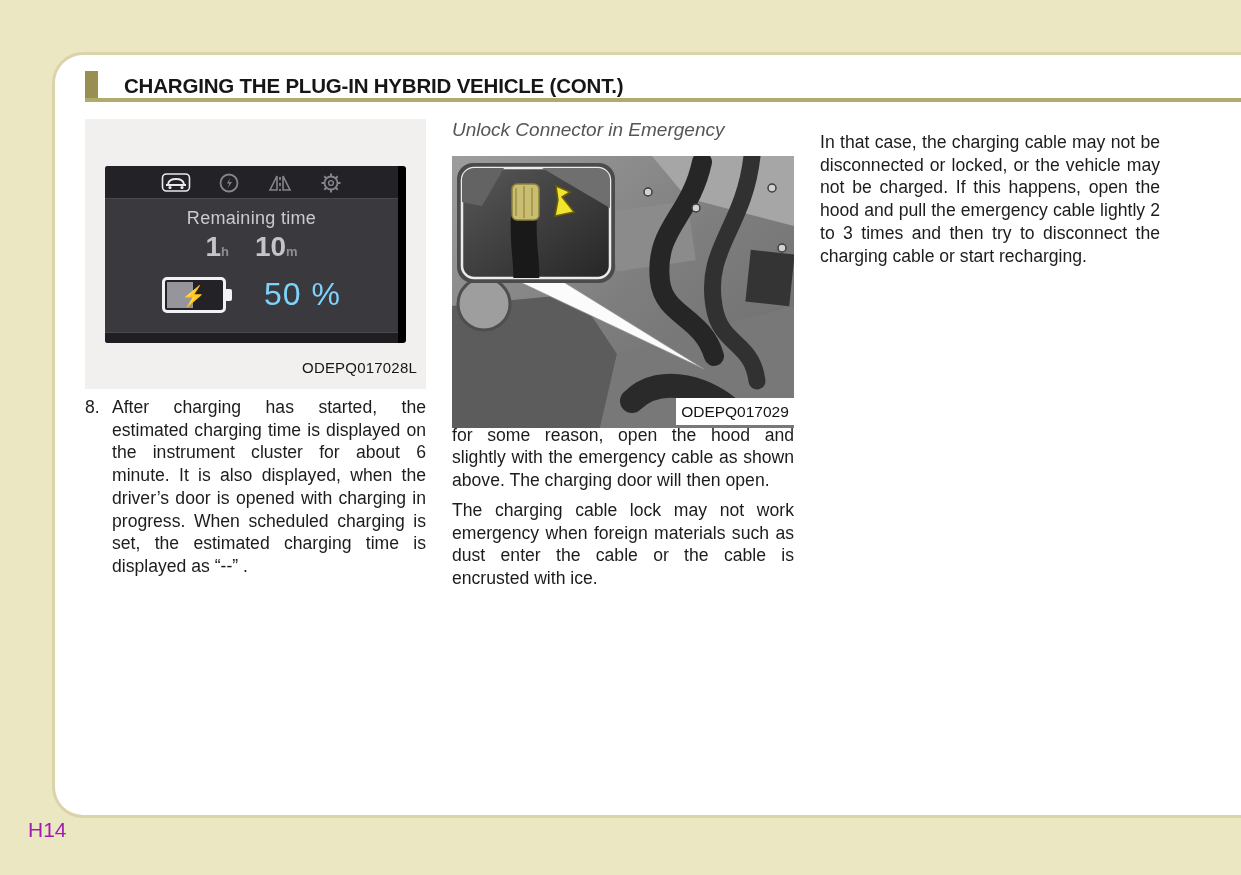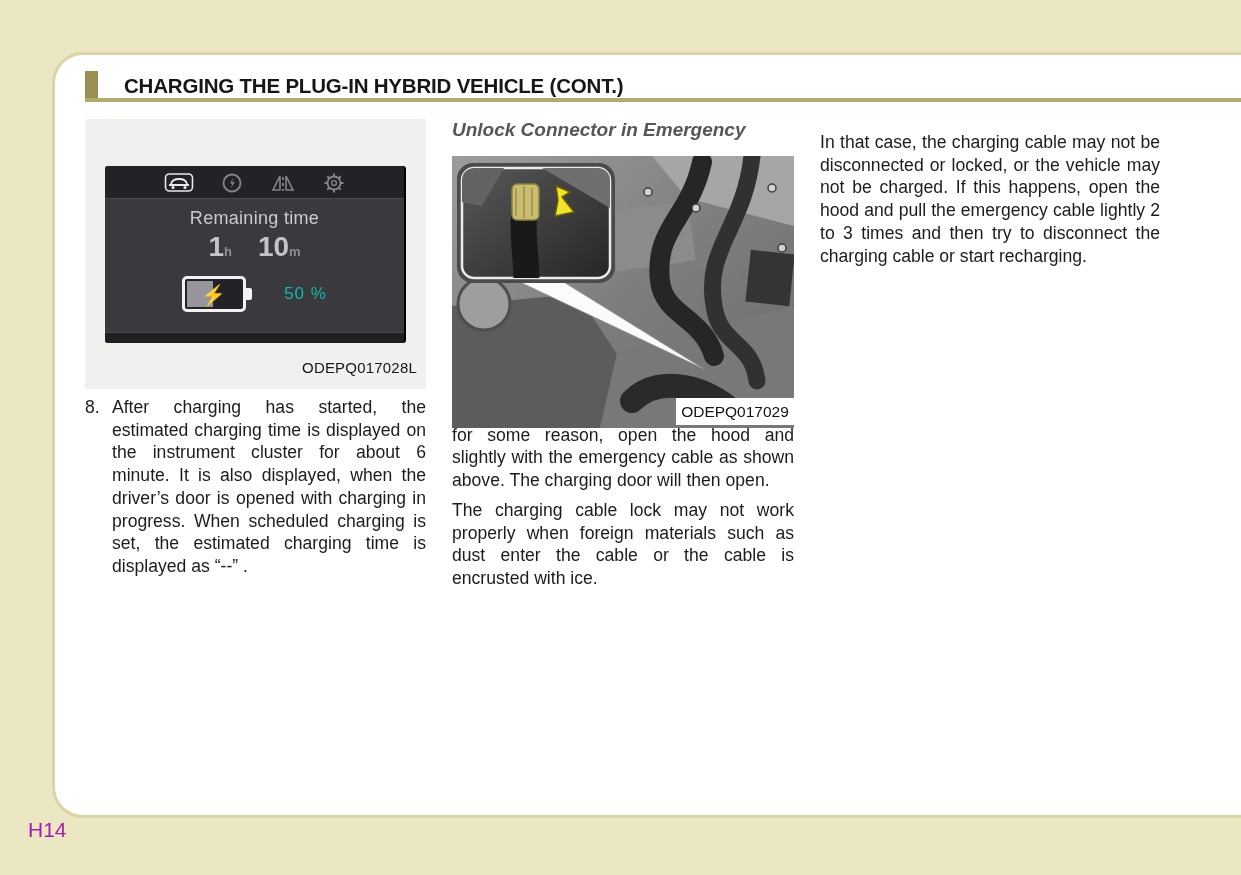--- a/index.html
+++ b/index.html
@@ -31,51 +31,51 @@
   .col3 { left:765px; width:340px;margin-top:12px; }
   .body-text {
     font-size:17.6px; line-height:22.7px; color:#1c1c1c;
     text-align:justify;
   }
   .para { margin-bottom:7px; }
   .step { display:flex; margin-top:7px; }
   .step-num { width:27px; flex:none; }
   .step-body { flex:1; }
   .sub-heading {
-    font-size:19px; font-weight:bold; font-style:italic; color:#55555a;
+    font-size:19px; font-weight:normal; font-style:italic; color:#55555a;
     margin-bottom:15px; white-space:nowrap;
   }
   
   .fig1 {
     position:relative; width:341px; height:270px; background:#f1f0ee;
     margin-bottom:6px;
   }
   .cluster {
     position:absolute; left:20px; top:47px; width:301px; height:177px;
     background:#3a393e; border-radius:3px; overflow:hidden;
-    border-right:2px solid #000000;
+    border-right:8px solid #000000;
   }
   .cluster-iconbar {
     height:33px; background:#232227; border-bottom:1px solid #4a494e;
     display:flex; align-items:center; justify-content:center; gap:27px;
     padding-top:2px;
   }
   .cluster-bottombar { position:absolute; left:0; right:0; bottom:0; height:11px; background:#1f1e23; border-top:1px solid #4a494e; }
   .icon-box { display:flex; align-items:center; justify-content:center; }
   .remaining-label { margin-top:9px; text-align:center; font-size:18px; color:#cbcbcf; letter-spacing:0.3px; }
   .time-row { margin-top:2px; text-align:center; color:#c4c4c9;font-weight:bold; }
   .time-num { font-size:28px; }
   .time-unit { font-size:13px; color:#8f8e94; }
   .time-gap { display:inline-block; width:26px; }
   .batt-row { margin-top:13px; display:flex; align-items:center; justify-content:center; gap:38px; }
   .battery { position:relative; width:64px; height:36px; border:3px solid #f2f2f4; border-radius:5px; background:#232227; }
   .battery-fill { position:absolute; left:2px; top:2px; bottom:2px; width:26px; background:#96959b; }
   .battery-bolt { position:absolute; left:16px; top:4px; font-size:20px; color:#3a393e; }
   .battery-tip { position:absolute; right:-9px; top:9px; width:6px; height:12px; background:#f2f2f4; border-radius:0 2px 2px 0; }
-  .batt-pct { font-size:17px; color:#14b8a6; letter-spacing:1px; }
+  .batt-pct { font-size:32px; color:#7dd3fc; letter-spacing:1px; }
   .fig-caption {
     position:absolute; right:9px; bottom:13px;
     font-size:15px; color:#161616; letter-spacing:0.2px;
   }
   
   .fig2 { position:relative; width:342px; height:232px; margin-bottom:13px; }
   
   .page-num { position:absolute; left:28px; top:818px; font-size:21px; color:#a21caf; }
 </style>
 </head>
@@ -210,21 +210,21 @@
             <path d="M104,30 L118,36 L110,41 L122,56 L103,60 L106,44 Z" fill="#f2e42e" stroke="#6c6300" stroke-width="1.5"></path>
           </g>
         </g>
 
         <rect x="224" y="242" width="118" height="27" fill="#ffffff"></rect>
         <text x="283" y="261" text-anchor="middle" font-size="15.5" fill="#141414" font-family="Liberation Sans, sans-serif">ODEPQ017029</text>
       </svg>
     </div>
 
     <div class="body-text para">If the charging connector does not unlock for some reason, open the hood and slightly with the emergency cable as shown above. The charging door will then open.</div>
-    <div class="body-text para">The charging cable lock may not work properly when foreign materials such as dust enter the cable or the cable is encrusted with ice.</div>
+    <div class="body-text para">The charging cable lock may not work emergency when foreign materials such as dust enter the cable or the cable is encrusted with ice.</div>
   </div>
 
   <div class="col col3">
     <div class="body-text para">In that case, the charging cable may not be disconnected or locked, or the vehicle may not be charged. If this happens, open the hood and pull the emergency cable lightly 2 to 3 times and then try to disconnect the charging cable or start recharging.</div>
   </div>
 
 </div>
 
 <div class="page-num">H14</div>
 

